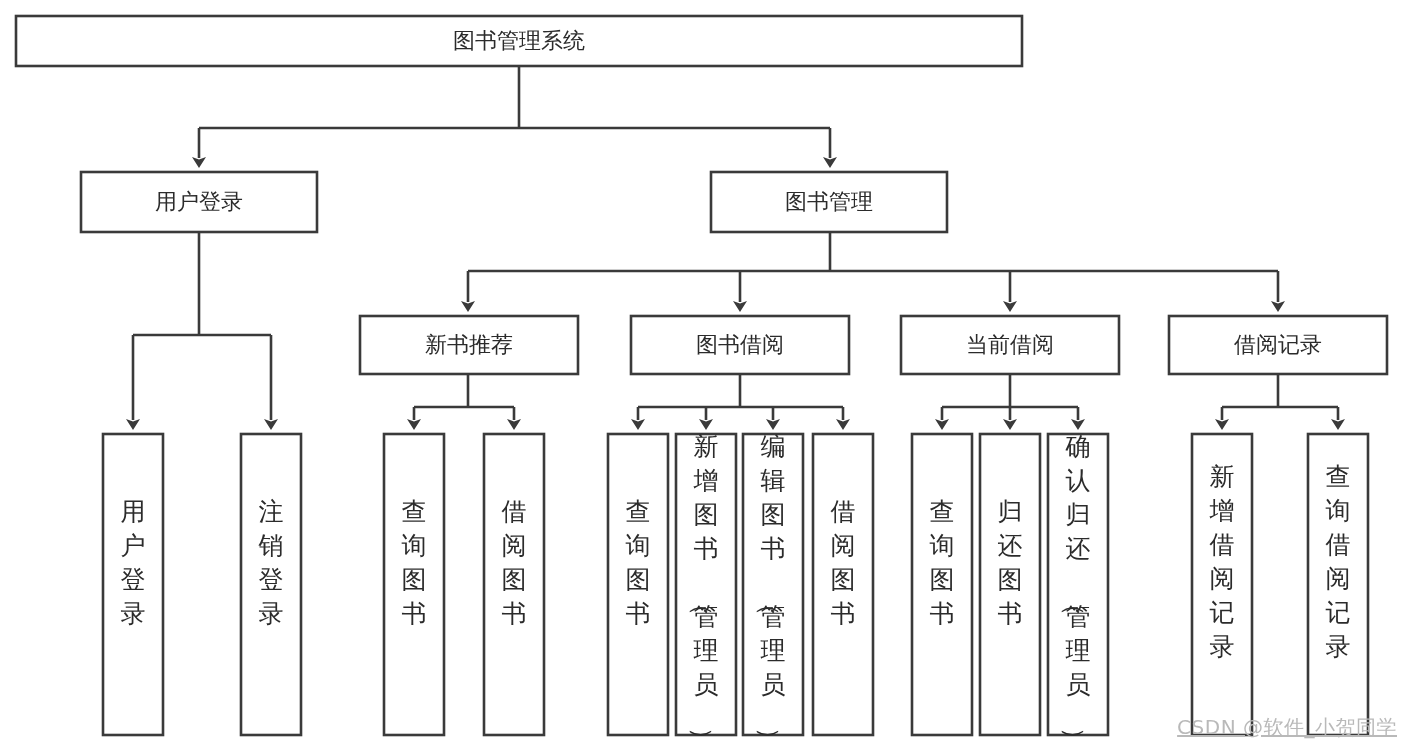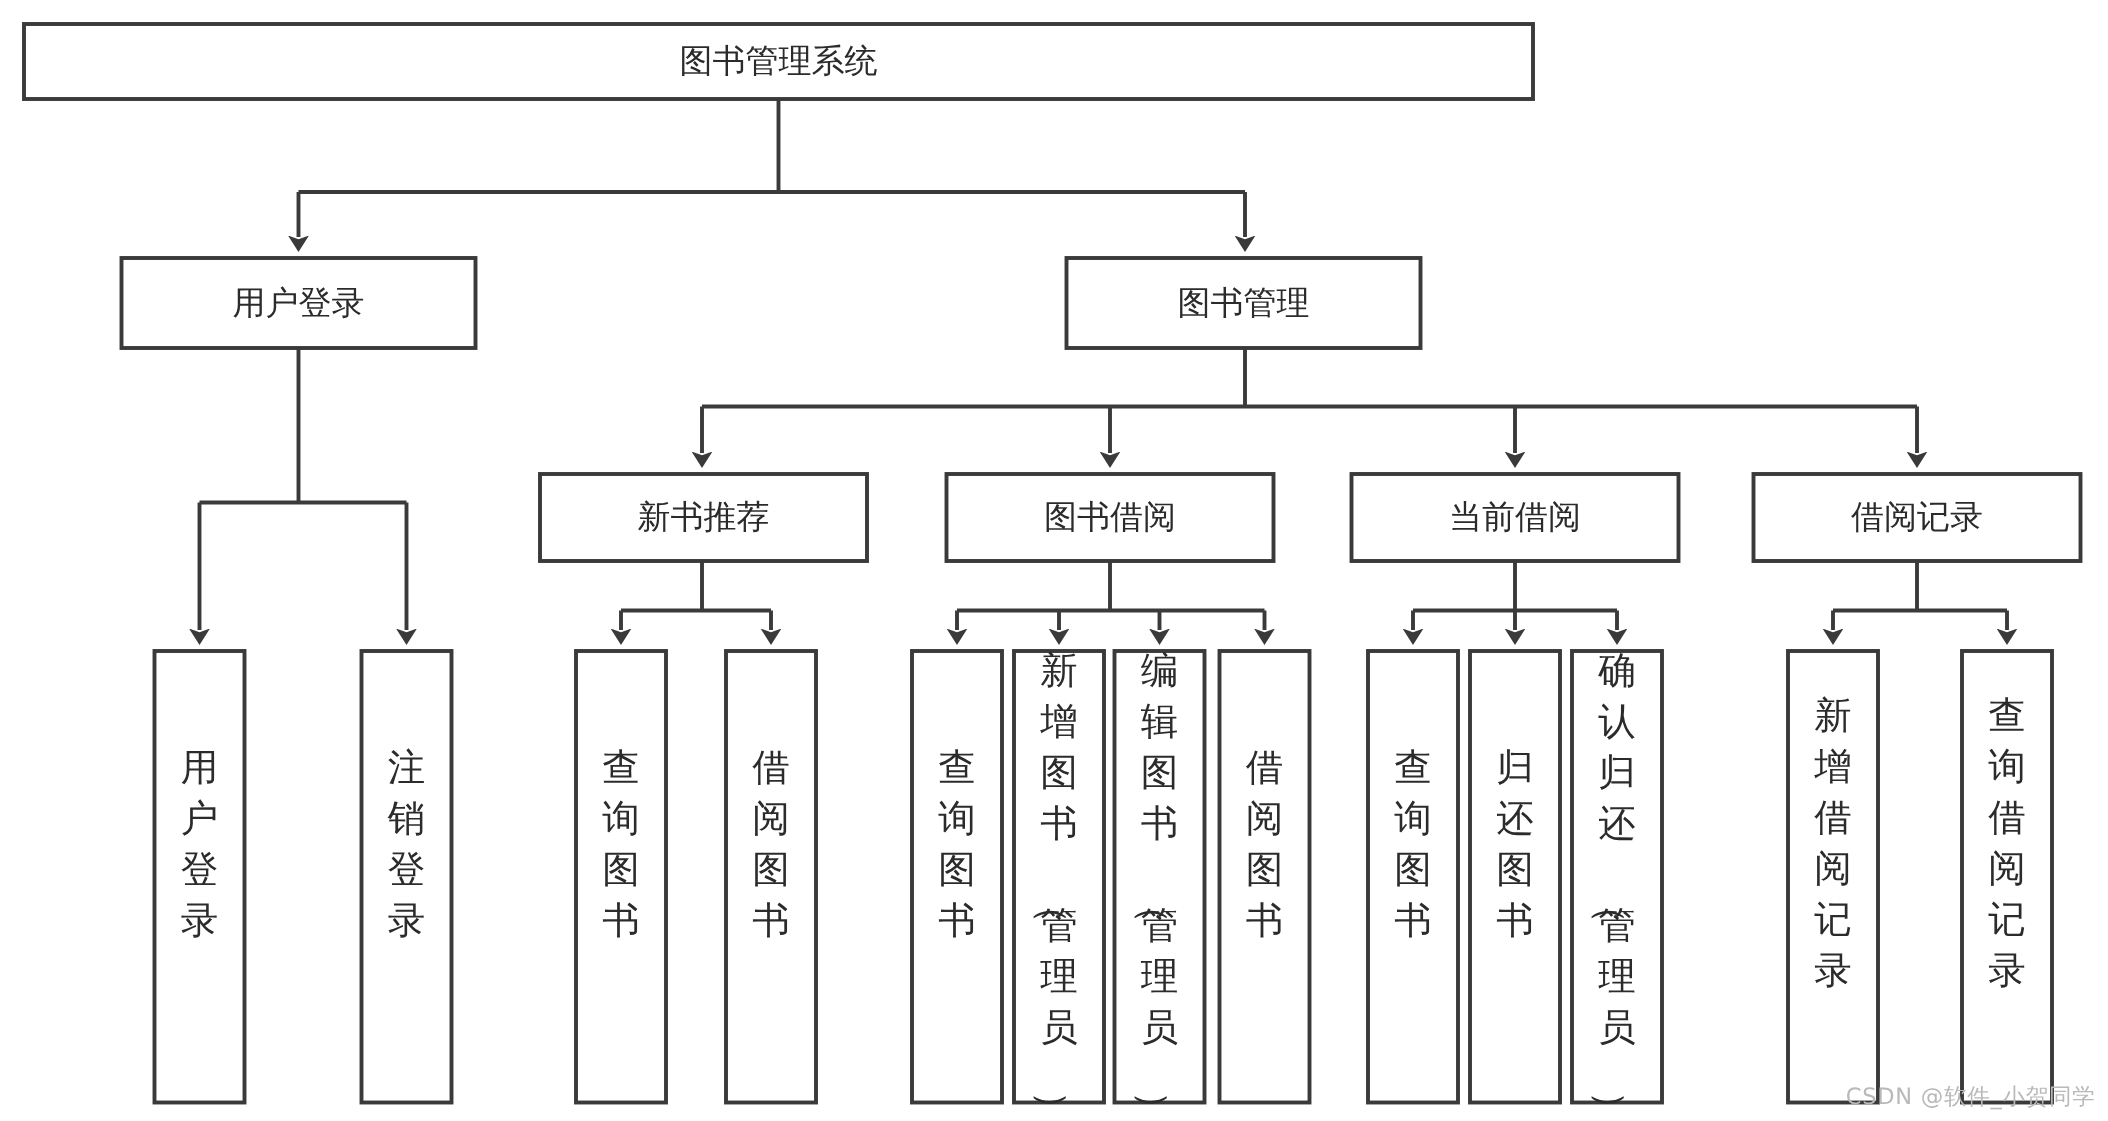--- a/index.html
+++ b/index.html
@@ -45,24 +45,25 @@
   }
   .arrow-head {
     fill: #3a3a3a;
     stroke: none;
   }
   .watermark {
     position: absolute;
     right: 8px;
     bottom: 6px;
     font-family: "DejaVu Sans", "Liberation Sans", sans-serif;
-    font-size: 15px;
+    font-size: 20px;
     color: #b9b9b9;
     white-space: nowrap;
     letter-spacing: 0.5px;
+    text-decoration: underline;
   }
 </style>
 </head>
 <body>
 
 <div id="chart-root">
   <svg width="1405" height="747" viewBox="0 0 1405 747" xmlns="http://www.w3.org/2000/svg">
 
     <defs>
       <marker id="arrow" markerWidth="12" markerHeight="14" refX="1" refY="7" orient="auto" markerUnits="userSpaceOnUse">

